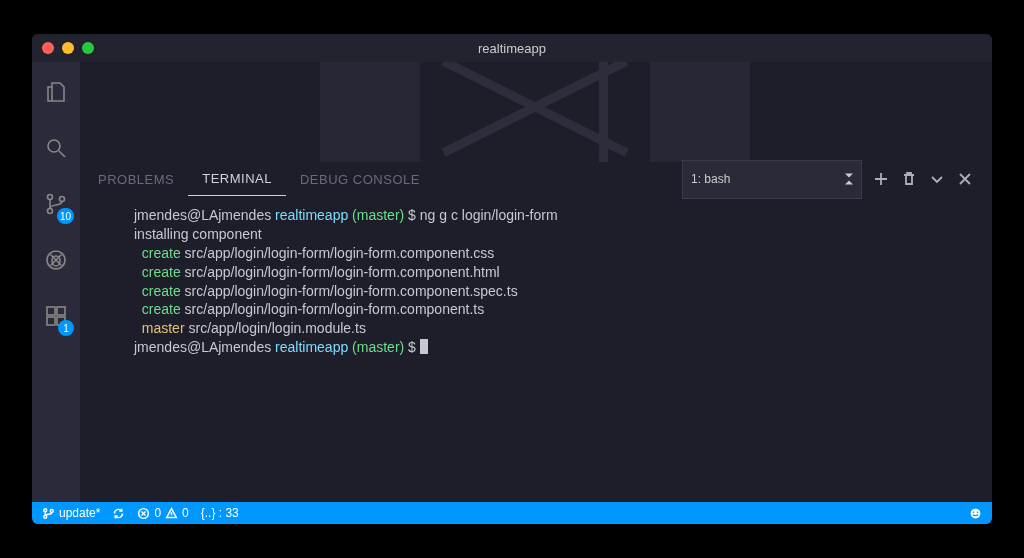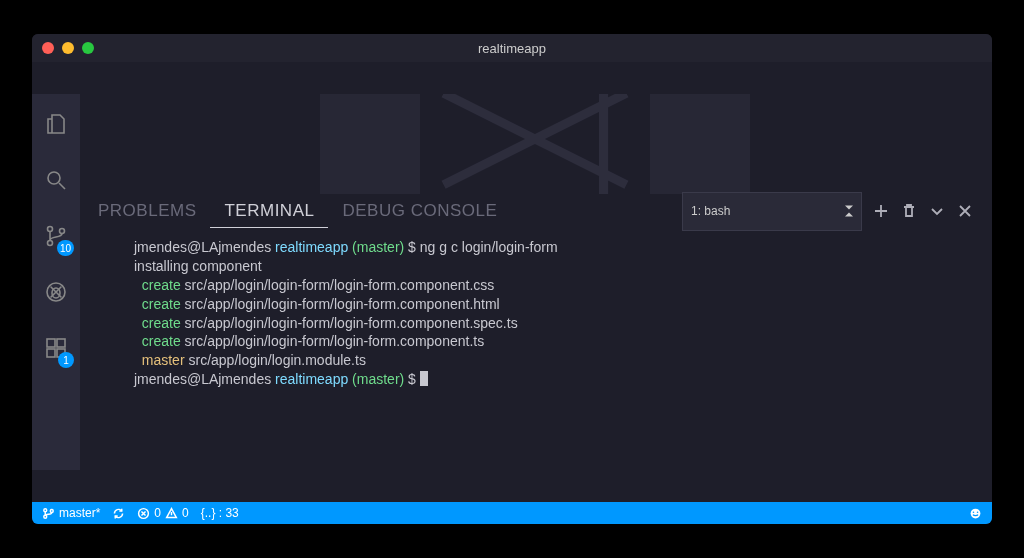--- a/index.html
+++ b/index.html
@@ -16,21 +16,20 @@
   .window {
     width: 960px;
     height: 490px;
     background: #1e1e2a;
     border-radius: 6px;
     box-shadow: 0 20px 50px rgba(0,0,0,0.6);
     display: flex;
     flex-direction: column;
     overflow: hidden;
     position: relative;
-    gap: 32px;
   }
   .titlebar {
     height: 28px;
     background: #23232f;
     display: flex;
     align-items: center;
     padding: 0 10px;
     position: relative;
     flex-shrink: 0;
   }
@@ -128,21 +127,21 @@
   }
   .panel-tabs {
     height: 34px;
     display: flex;
     align-items: center;
     padding: 0 18px 0 4px;
     gap: 0;
     flex-shrink: 0;
   }
   .ptab {
-    font-size: 17px;
+    font-size: 13px;
     letter-spacing: 0.5px;
     color: #6a6a7a;
     padding: 0 14px;
     height: 100%;
     display: flex;
     align-items: center;
     cursor: pointer;
   }
   .ptab.active {
     color: #d0d0d8;
@@ -334,21 +333,21 @@
   </div>
 
   <div class="statusbar">
     <div class="sb-item">
       <svg viewBox="0 0 16 16">
           <circle cx="4" cy="4" r="1.8"></circle>
           <circle cx="4" cy="12" r="1.8"></circle>
           <circle cx="12" cy="5" r="1.8"></circle>
           <path d="M4 6v4M12 7c0 3-8 1-8 4"></path>
         </svg>
-      <span>master*</span>
+      <span>update*</span>
     </div>
     <div class="sb-item">
       <svg viewBox="0 0 16 16">
           <path d="M3 8a5 5 0 0 1 9-3M13 8a5 5 0 0 1-9 3"></path>
           <path d="M12 2v3h-3M4 14v-3h3"></path>
         </svg>
     </div>
     <div class="sb-item">
       <svg viewBox="0 0 16 16">
           <circle cx="8" cy="8" r="6"></circle>

